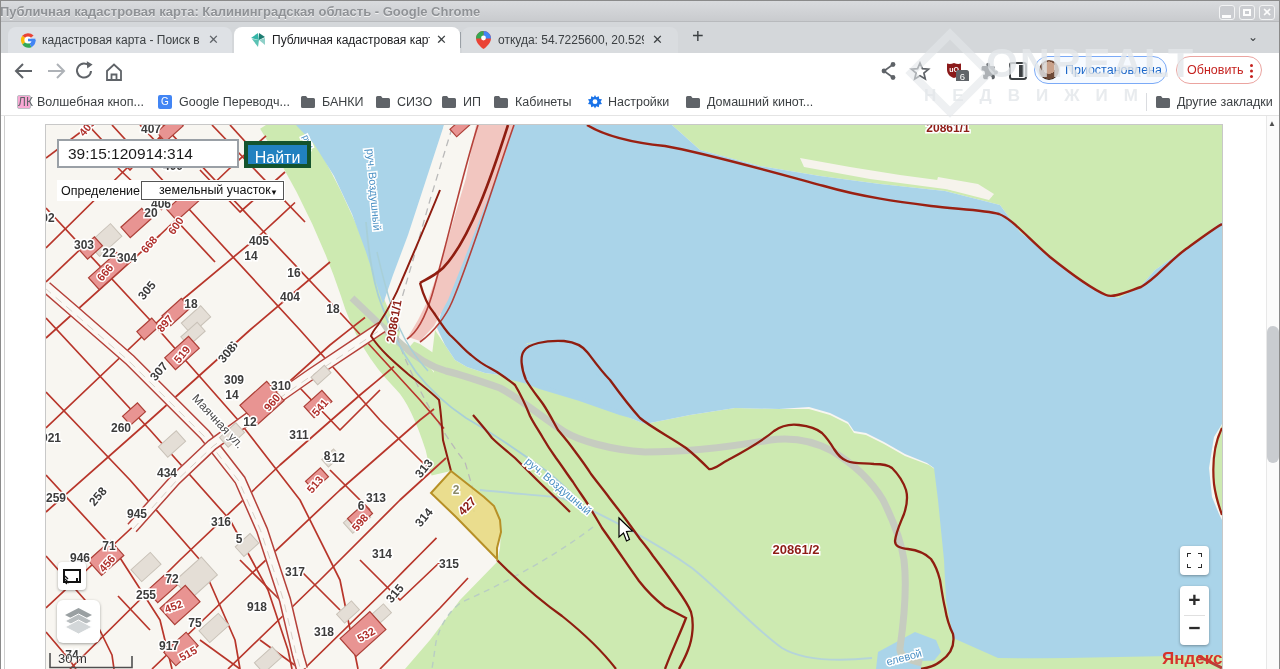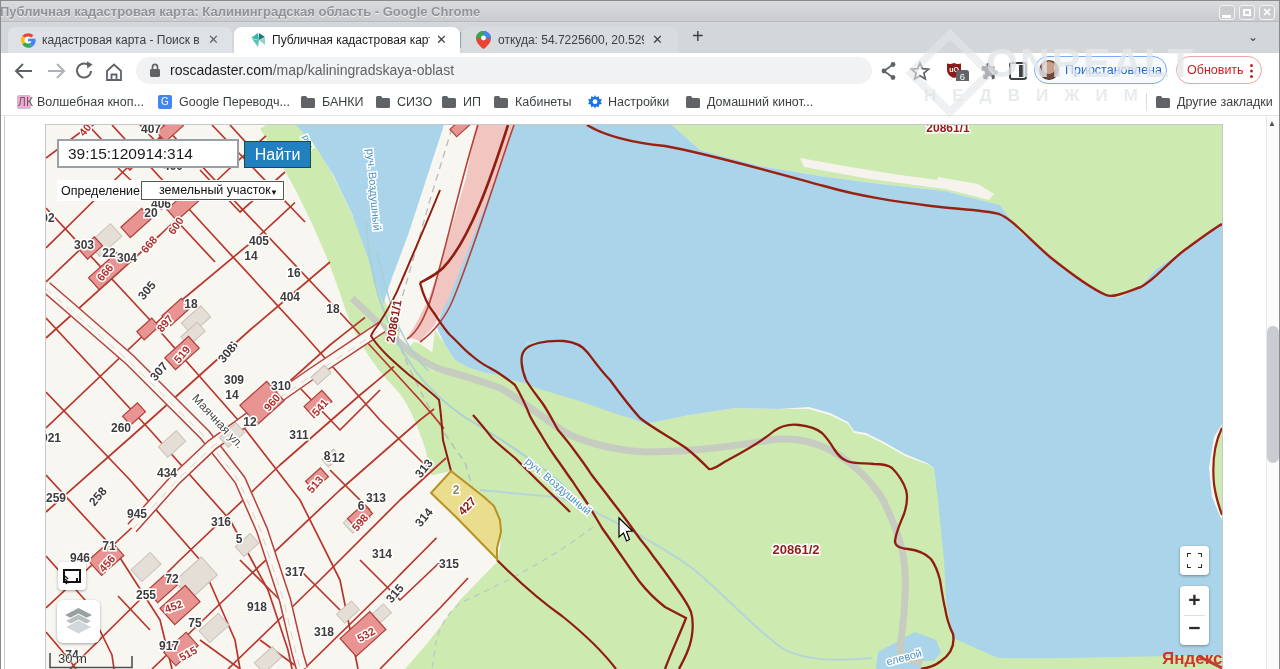--- a/index.html
+++ b/index.html
@@ -57,27 +57,20 @@
 <div class="abs" style="left:0;top:53px;width:1280px;height:35px;background:#ffffff">
  <svg class="abs" style="left:14px;top:7px" width="1260" height="22" viewBox="0 0 1260 22">
   <g stroke="#5f6368" stroke-width="2" fill="none">
    <path d="M18,11 L3,11 M9,4 L2,11 9,18"></path>
    <path d="M34,11 L49,11 M43,4 L50,11 43,18" stroke="#aeb2b7"></path>
    <path d="M75.5,6.2 A7,7 0 1 0 77,11" fill="none"></path>
         <path d="M72.8,1.2 L78.6,4.4 73.2,8.4 Z" fill="#5f6368" stroke="none"></path>
    <path d="M93,20 L93,11 L100,4.5 L107,11 L107,20 Z M97.5,20 L97.5,14.5 L102.5,14.5 L102.5,20" stroke-width="1.8"></path>
   </g>
  </svg>
- <div class="abs" style="left:136px;top:4px;width:736px;height:27px;background:#f0f2f4;border-radius:14px">
-  <svg class="abs" style="left:13px;top:6px" width="12" height="15" viewBox="0 0 12 15">
-        <rect x="1" y="6" width="10" height="8" rx="1.4" fill="#5f6368"></rect>
-        <path d="M3.5,6 V4.2 A2.5,2.8 0 0 1 8.5,4.2 V6" fill="none" stroke="#5f6368" stroke-width="1.7"></path>
-      </svg>
-  <span class="abs" style="left:34px;top:5px;font-size:14px;color:#202124">roscadaster.com<span style="color:#5f6368">/map/kaliningradskaya-oblast</span></span>
- </div>
  <svg class="abs" style="left:880px;top:8px" width="150" height="20" viewBox="0 0 150 20">
   <g fill="#5f6368">
         <circle cx="4" cy="10" r="2.4"></circle>
         <circle cx="13" cy="3.5" r="2.4"></circle>
         <circle cx="13" cy="16.5" r="2.4"></circle>
         <path d="M4,10 L13,3.5 M4,10 L13,16.5" stroke="#5f6368" stroke-width="1.6"></path>
       </g>
   <path d="M40,2 L42.4,7.6 48.5,8.1 43.9,12 45.3,18 40,14.8 34.7,18 36.1,12 31.5,8.1 37.6,7.6 Z" fill="none" stroke="#5f6368" stroke-width="1.7"></path>
   <path d="M74,2 C76.5,3.2 79,3.2 81,2.6 L81,8.5 C81,13 78,15.6 74,17 C70,15.6 67,13 67,8.5 L67,2.6 C69,3.2 71.5,3.2 74,2 Z" fill="#8b1a1a"></path>
   <text x="74" y="11" font-size="7" fill="#fff" text-anchor="middle" font-weight="700">uO</text>
@@ -323,21 +316,21 @@
     <text x="173" y="170" font-size="12" font-weight="600" fill="#3c3c3c" text-anchor="middle" stroke="#ffffff" stroke-width="3" paint-order="stroke">400</text>
     <text x="109" y="257" font-size="12" font-weight="600" fill="#3c3c3c" text-anchor="middle" stroke="#ffffff" stroke-width="3" paint-order="stroke">22</text>
     <text x="370" y="190" font-size="11" font-weight="400" fill="#4a90c4" text-anchor="middle" stroke="#ffffff" stroke-width="3" paint-order="stroke" transform="rotate(85 370 190)">руч. Воздушный</text>
     <text x="556" y="489" font-size="11" font-weight="400" fill="#4a90c4" text-anchor="middle" stroke="#ffffff" stroke-width="3" paint-order="stroke" transform="rotate(40 556 489)">руч. Воздушный</text>
     <text x="905" y="661" font-size="11" font-weight="400" fill="#4a90c4" text-anchor="middle" stroke="#ffffff" stroke-width="3" paint-order="stroke" transform="rotate(-15 905 661)">елевой</text>
     <text x="306" y="144" font-size="9" font-weight="400" fill="#4a90c4" text-anchor="middle" stroke="#ffffff" stroke-width="3" paint-order="stroke" transform="rotate(65 306 144)">руч.</text>
     <polygon points="619,518 619,537 623.5,533 626.5,541 629.5,539.5 626.5,531.5 632.5,531" fill="#ffffff" stroke="#000000" stroke-width="1.2"></polygon>
   </svg>
 
 <div class="abs" style="left:57px;top:139px;width:182px;height:29px;background:#fff;border:2px solid #9aa0a6;font-size:15.5px;color:#1a1a1a;line-height:25px;padding-left:9px">39:15:120914:314</div>
-<div class="abs" style="left:244px;top:141px;width:67px;height:27px;background:#2181c0;border:1px solid #14532d;color:#fff;font-size:16px;text-align:center;line-height:26px">Найти</div>
+<div class="abs" style="left:244px;top:141px;width:67px;height:27px;background:#2181c0;border:4px solid #14532d;color:#fff;font-size:16px;text-align:center;line-height:26px">Найти</div>
 <div class="abs" style="left:57px;top:180px;width:228px;height:21px;background:#fff"></div>
 <div class="abs" style="left:61px;top:184px;font-size:12.5px;color:#111">Определение:</div>
 <div class="abs" style="left:141px;top:181px;width:143px;height:19px;background:#fff;border:1px solid #555;font-size:12.5px;color:#111;padding-left:17px;line-height:17px">земельный участок <span style="position:absolute;right:5px;top:2px;font-size:8px">▼</span></div>
 
 <div class="abs" style="left:1180px;top:546px;width:29px;height:29px;background:#fff;border-radius:4px;box-shadow:0 1px 3px rgba(0,0,0,.35)">
  <svg class="abs" style="left:7px;top:7px" width="15" height="15" viewBox="0 0 15 15" fill="none" stroke="#2b2b2b" stroke-width="2">
       <path d="M0,4 L0,0 4,0 M11,0 L15,0 15,4 M15,11 L15,15 11,15 M4,15 L0,15 0,11"></path>
     </svg>
 </div>
 <div class="abs" style="left:1180px;top:586px;width:29px;height:59px;background:#fff;border-radius:4px;box-shadow:0 1px 3px rgba(0,0,0,.35)">

